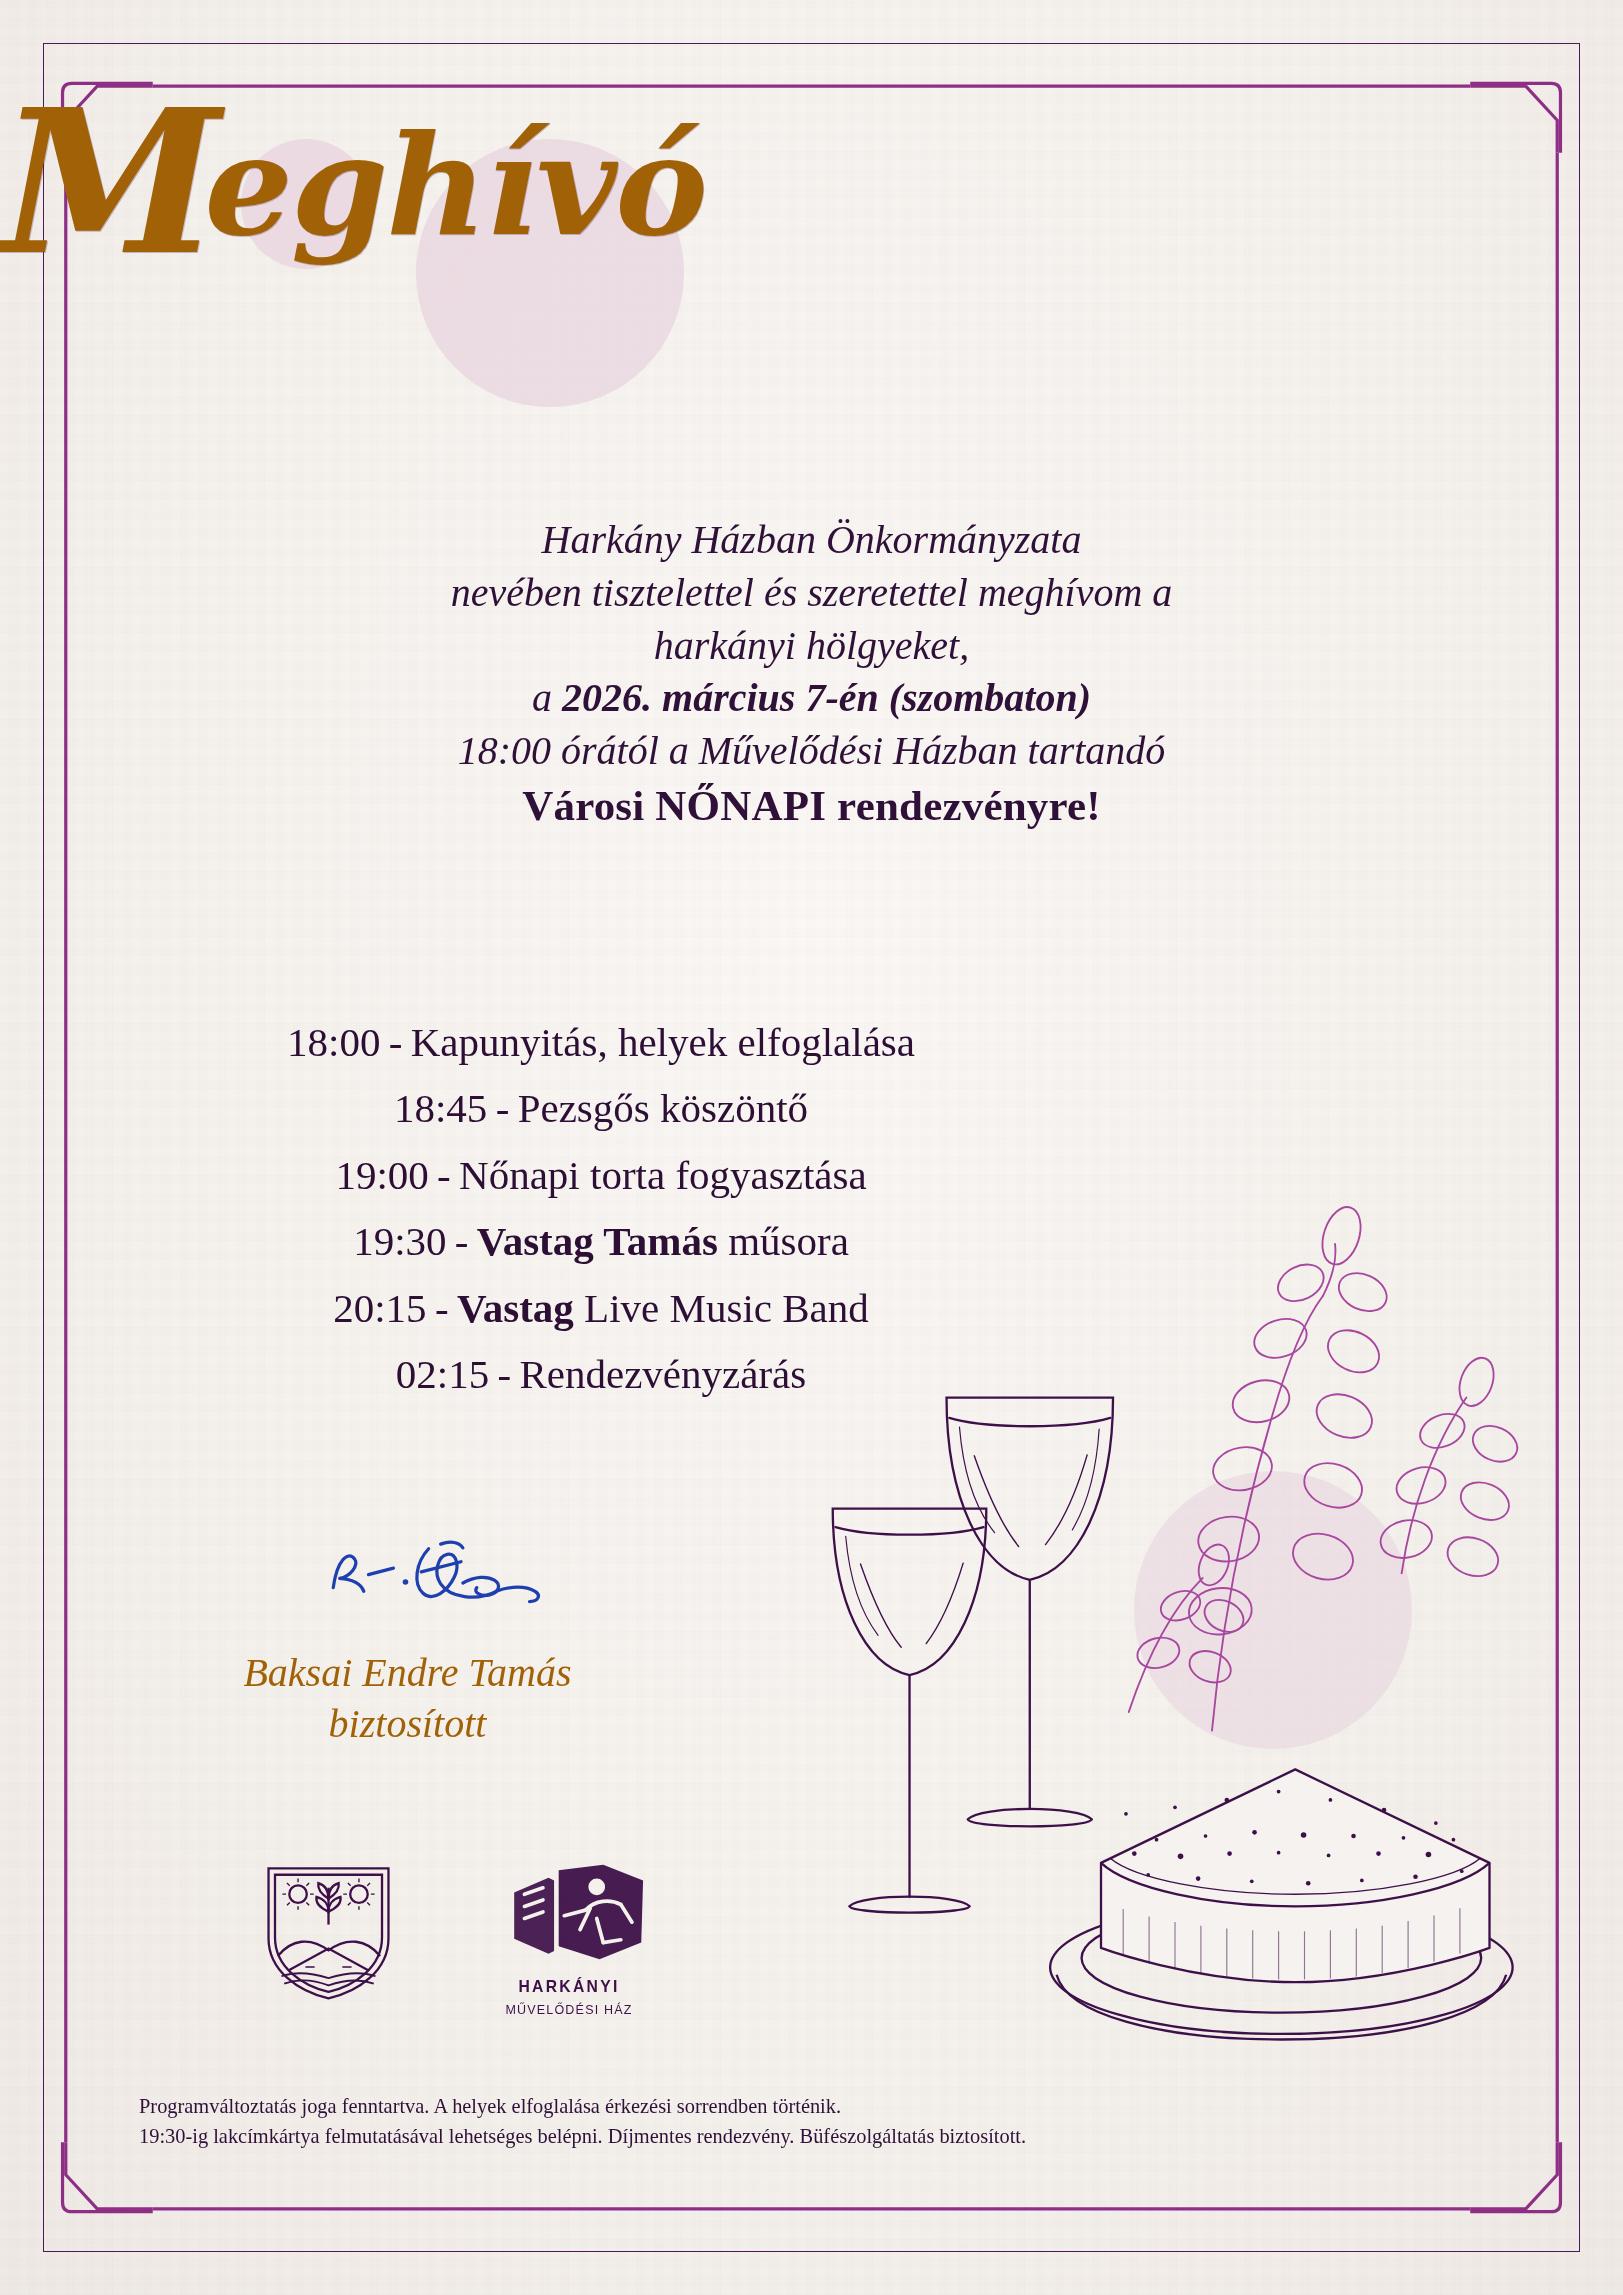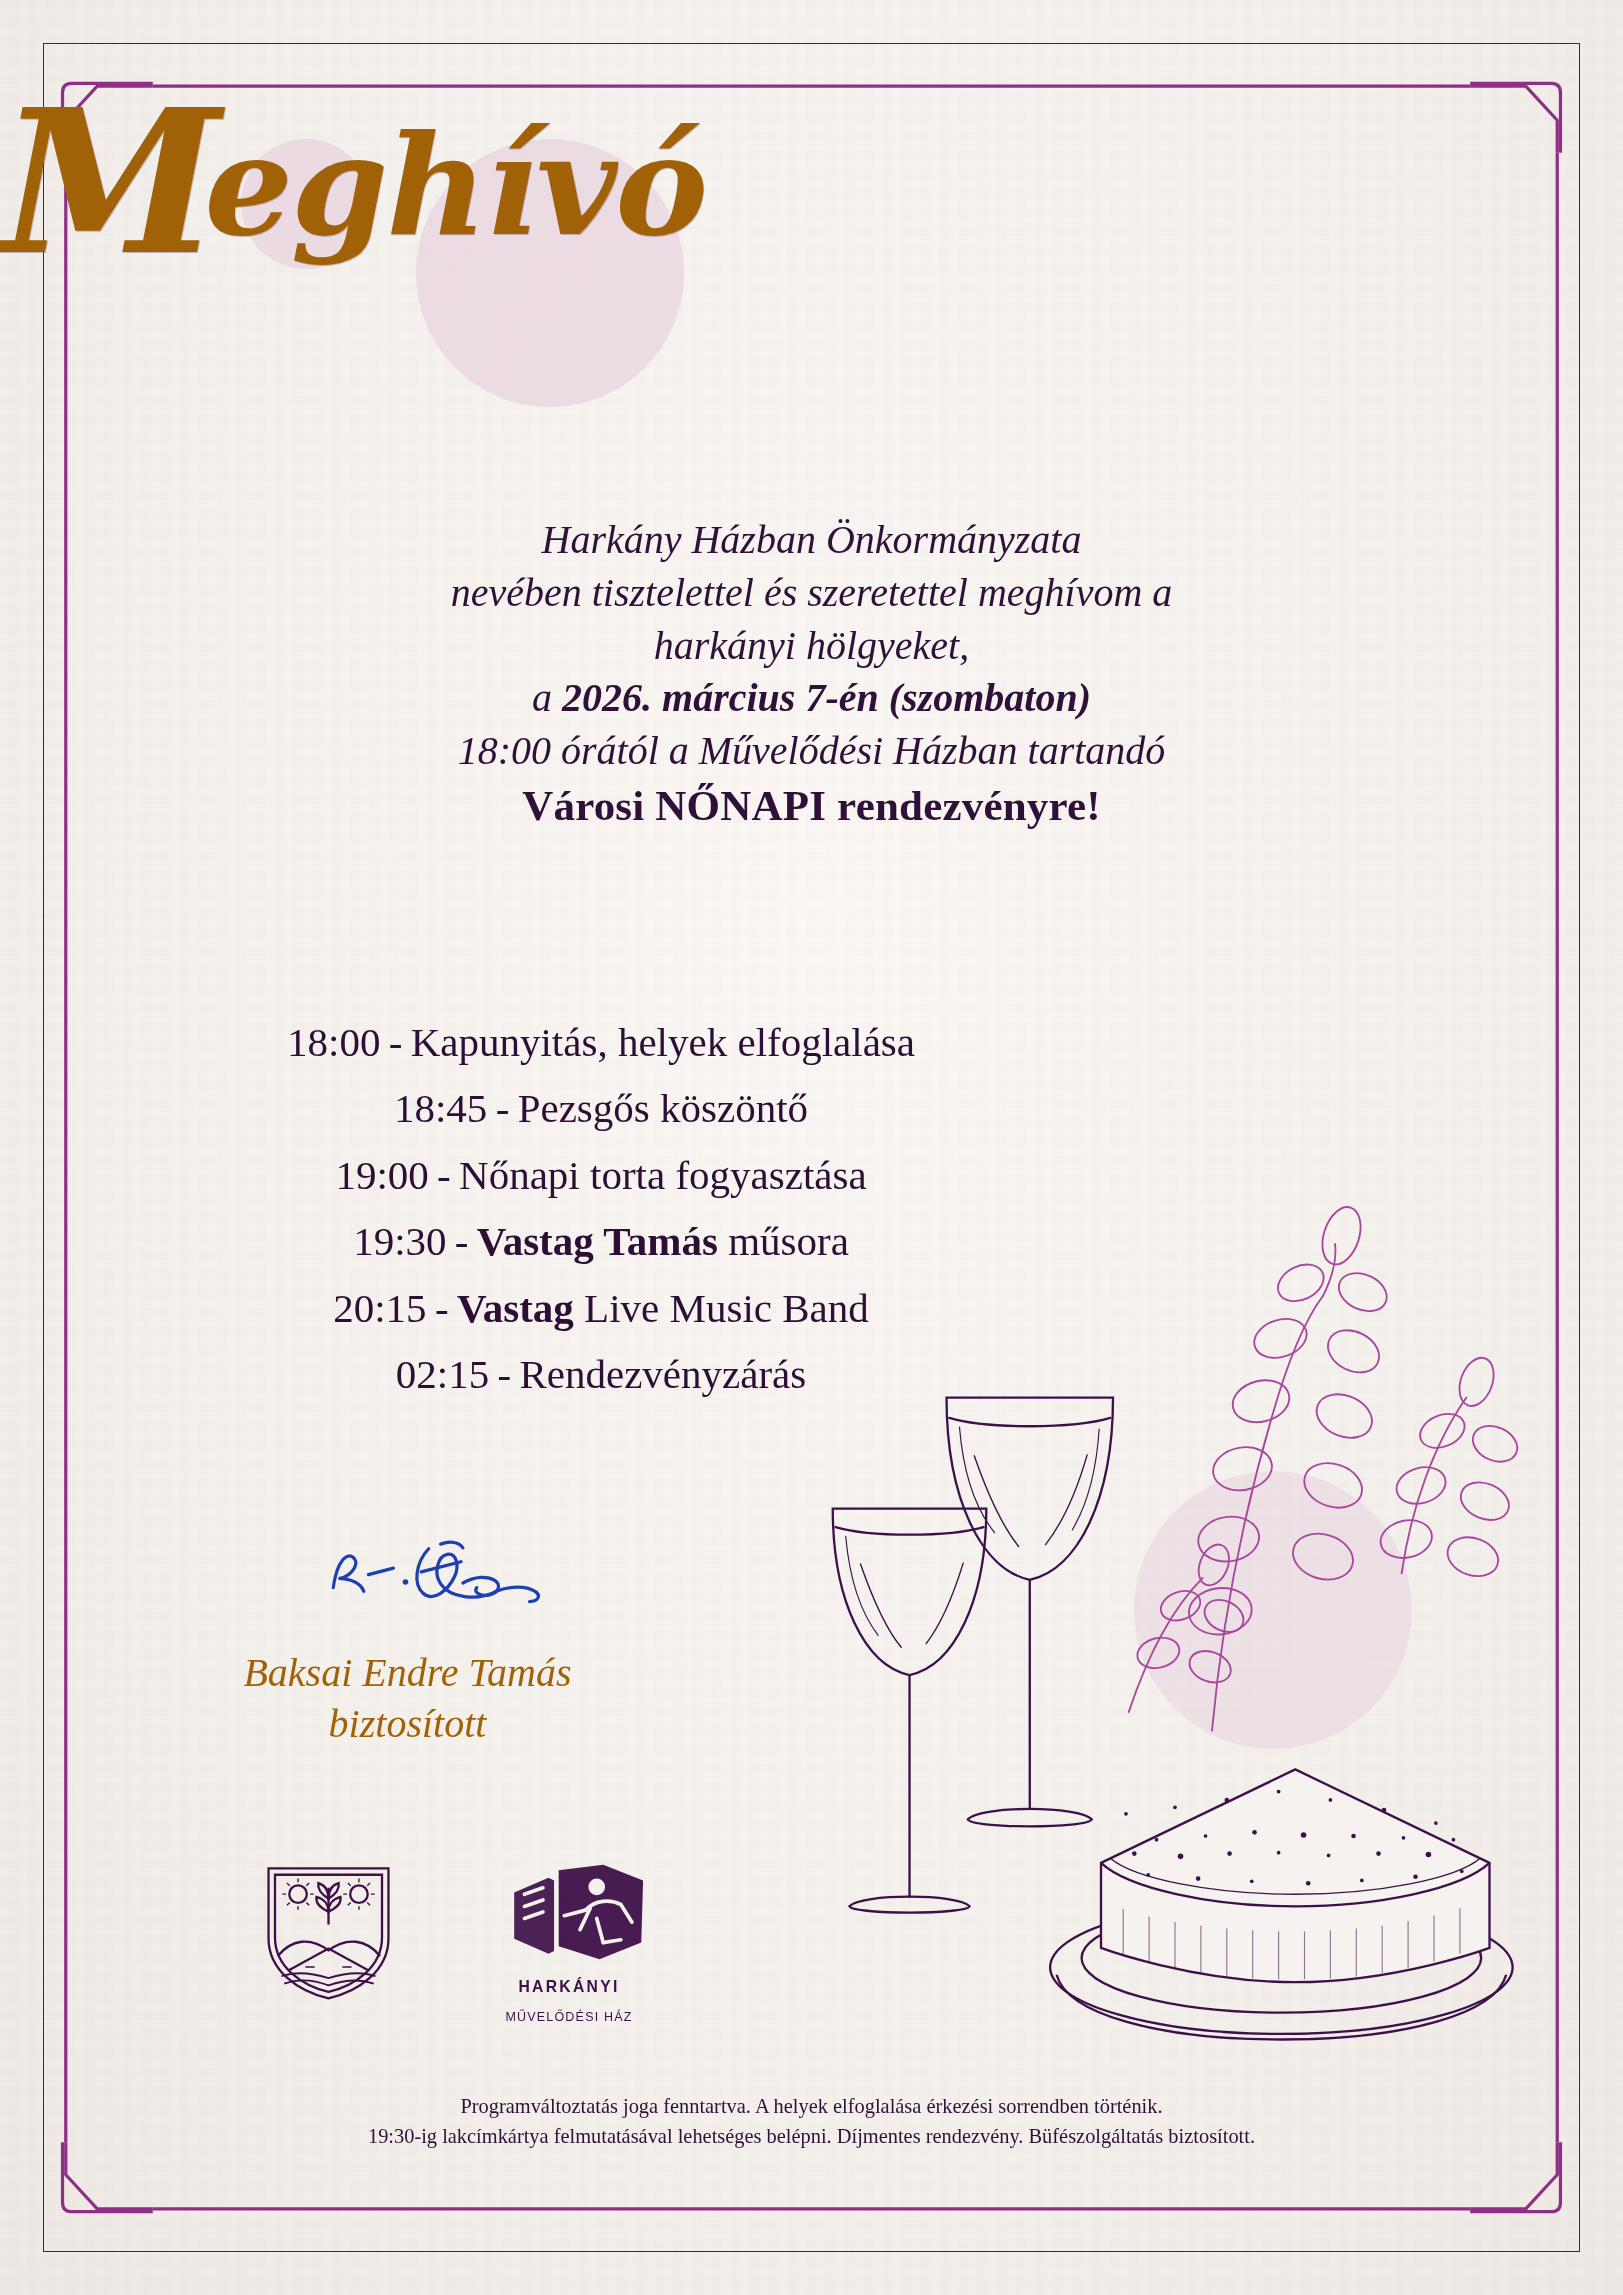--- a/index.html
+++ b/index.html
@@ -141,37 +141,36 @@
   .logo-house-text .l1 {
     display: block;
     font-size: 15.7px;
     font-weight: 700;
     letter-spacing: 2.3px;
   }
   .logo-house-text .l2 {
     display: block;
     font-size: 12.5px;
     letter-spacing: 1.2px;
-    margin-top: 14px;
+    margin-top: 7px;
   }
 
   
   .illustration {
     position: absolute;
     left: 805px;
     top: 1120px;
   }
 
   
   .footnote {
     position: absolute;
     left: 139px;
     right: 139px;
     bottom: 143px;
-    text-align: center;
     font-size: 20.4px;
     line-height: 1.5;
     color: #2f1038;
   }
   .footnote span { display: block; }
 </style>
 </head>
 <body>
 
 <div class="paper"></div>

